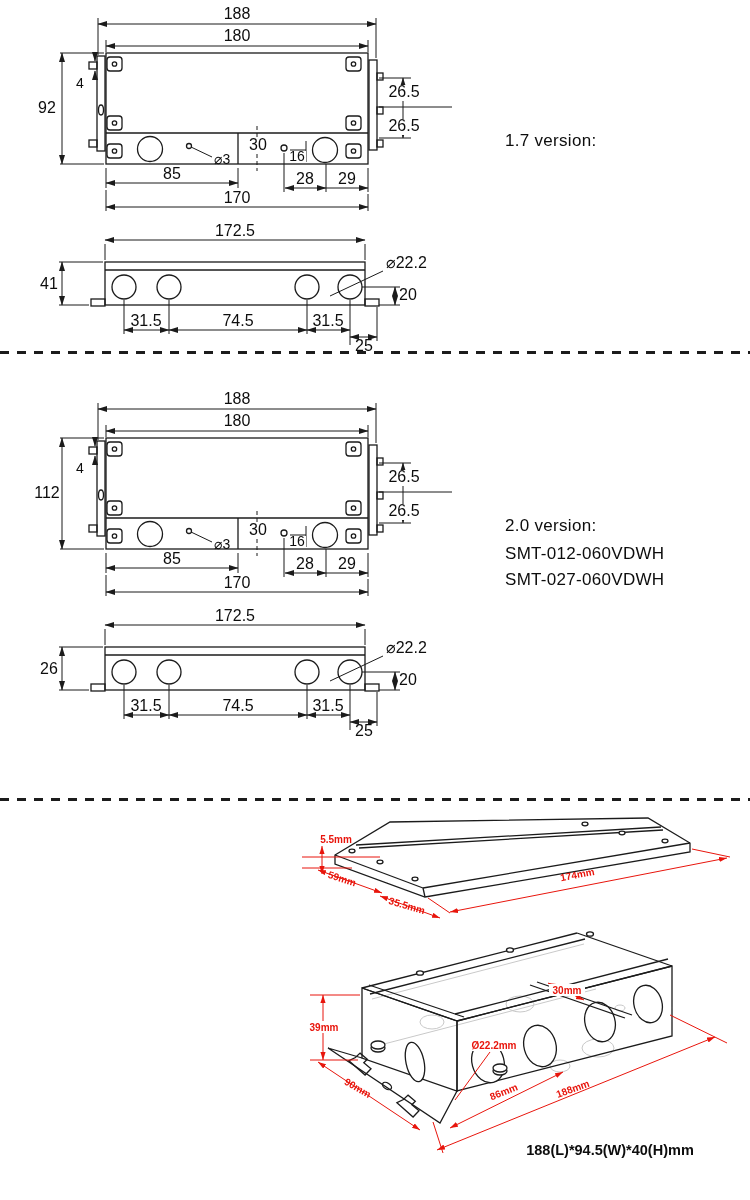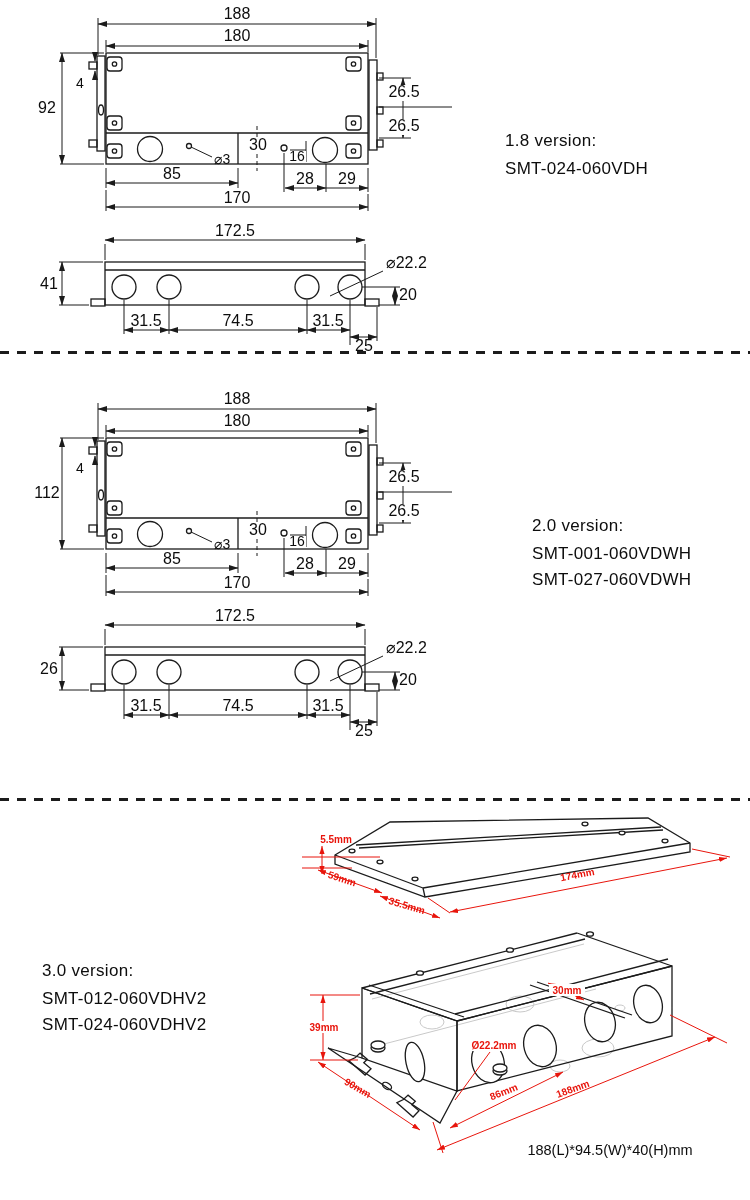--- a/index.html
+++ b/index.html
@@ -4,21 +4,21 @@
 <style>
   html,body{margin:0;padding:0;background:#fff;}
   #page{position:relative;width:750px;height:1200px;background:#ffffff;overflow:hidden;
         font-family:"Liberation Sans",sans-serif;color:#111;}
   .abs{position:absolute;}
   svg{display:block;}
   .sep{position:absolute;left:0;width:750px;height:3px;
        background:repeating-linear-gradient(90deg,#1c1c1c 0 9px,transparent 9px 17px);}
   .verblock{position:absolute;font-size:17px;line-height:26px;letter-spacing:.3px;color:#0d0d0d;}
   .verblock .vh{margin-bottom:2px;}
-  .sizelabel{position:absolute;font-size:14.5px;font-weight:normal;color:#0d0d0d;}
+  .sizelabel{position:absolute;font-size:14.5px;font-weight:bold;color:#0d0d0d;}
   
   .o{stroke:#1b1b1b;stroke-width:1.3;fill:none;}
   .of{stroke:#1b1b1b;stroke-width:1.3;fill:#fff;}
   .d{stroke:#1b1b1b;stroke-width:1;fill:none;}
   .dd{stroke:#1b1b1b;stroke-width:1;fill:none;stroke-dasharray:4 3;}
   .wb{fill:#fff;stroke:none;}
   .t{font-family:"Liberation Sans",sans-serif;font-size:16px;fill:#0d0d0d;text-anchor:middle;}
   .ts{font-family:"Liberation Sans",sans-serif;font-size:14px;fill:#0d0d0d;text-anchor:middle;}
   .ta{text-anchor:start;}
   .r{stroke:#e8150c;stroke-width:1;fill:none;}
@@ -159,22 +159,21 @@
       <text class="t ta" x="386" y="268">⌀22.2</text>
       <text class="t ta" x="399" y="300">20</text>
       <text class="t" x="146" y="326">31.5</text>
       <text class="t" x="238" y="326">74.5</text>
       <text class="t" x="328" y="326">31.5</text>
       <text class="t" x="364" y="351">25</text>
     </g>
   </svg>
 
   <div class="verblock" style="left:505px;top:128px">
-    <div class="vh">1.8 version:</div>
-    <div>SMT-024-060VDH</div>
+    <div class="vh">1.7 version:</div>
   </div>
 
   <div class="sep" style="top:351px"></div>
 
   <svg class="abs" style="left:0;top:385px" width="470" height="358" viewBox="0 0 470 358">
     <use href="#dwg"></use>
     <g>
       <text class="t" x="237" y="19">188</text>
       <text class="t" x="237" y="41">180</text>
       <text class="t" x="47" y="113">112</text>
@@ -192,33 +191,28 @@
       <text class="t" x="49" y="289">26</text>
       <text class="t ta" x="386" y="268">⌀22.2</text>
       <text class="t ta" x="399" y="300">20</text>
       <text class="t" x="146" y="326">31.5</text>
       <text class="t" x="238" y="326">74.5</text>
       <text class="t" x="328" y="326">31.5</text>
       <text class="t" x="364" y="351">25</text>
     </g>
   </svg>
 
-  <div class="verblock" style="left:532px;top:513px">
+  <div class="verblock" style="left:505px;top:513px">
     <div class="vh">2.0 version:</div>
-    <div>SMT-001-060VDWH</div>
+    <div>SMT-012-060VDWH</div>
     <div>SMT-027-060VDWH</div>
   </div>
 
   <div class="sep" style="top:798px"></div>
 
-  <div class="verblock" style="left:42px;top:958px">
-    <div class="vh">3.0 version:</div>
-    <div>SMT-012-060VDHV2</div>
-    <div>SMT-024-060VDHV2</div>
-  </div>
 
   <svg class="abs" style="left:290px;top:810px" width="460" height="352" viewBox="290 810 460 352">
 
     <g>
       <path class="o" d="M335,855 L390,822 L648,818 L690,843 L690,852 L425,897 L335,864 Z"></path>
       <line class="o" x1="335" y1="855" x2="423" y2="888"></line>
       <line class="o" x1="423" y1="888" x2="690" y2="843"></line>
       <line class="o" x1="423" y1="888" x2="425" y2="897"></line>
       <line class="o" x1="356" y1="845" x2="661" y2="827"></line>
       <line class="o" x1="359" y1="848" x2="663" y2="830"></line>

